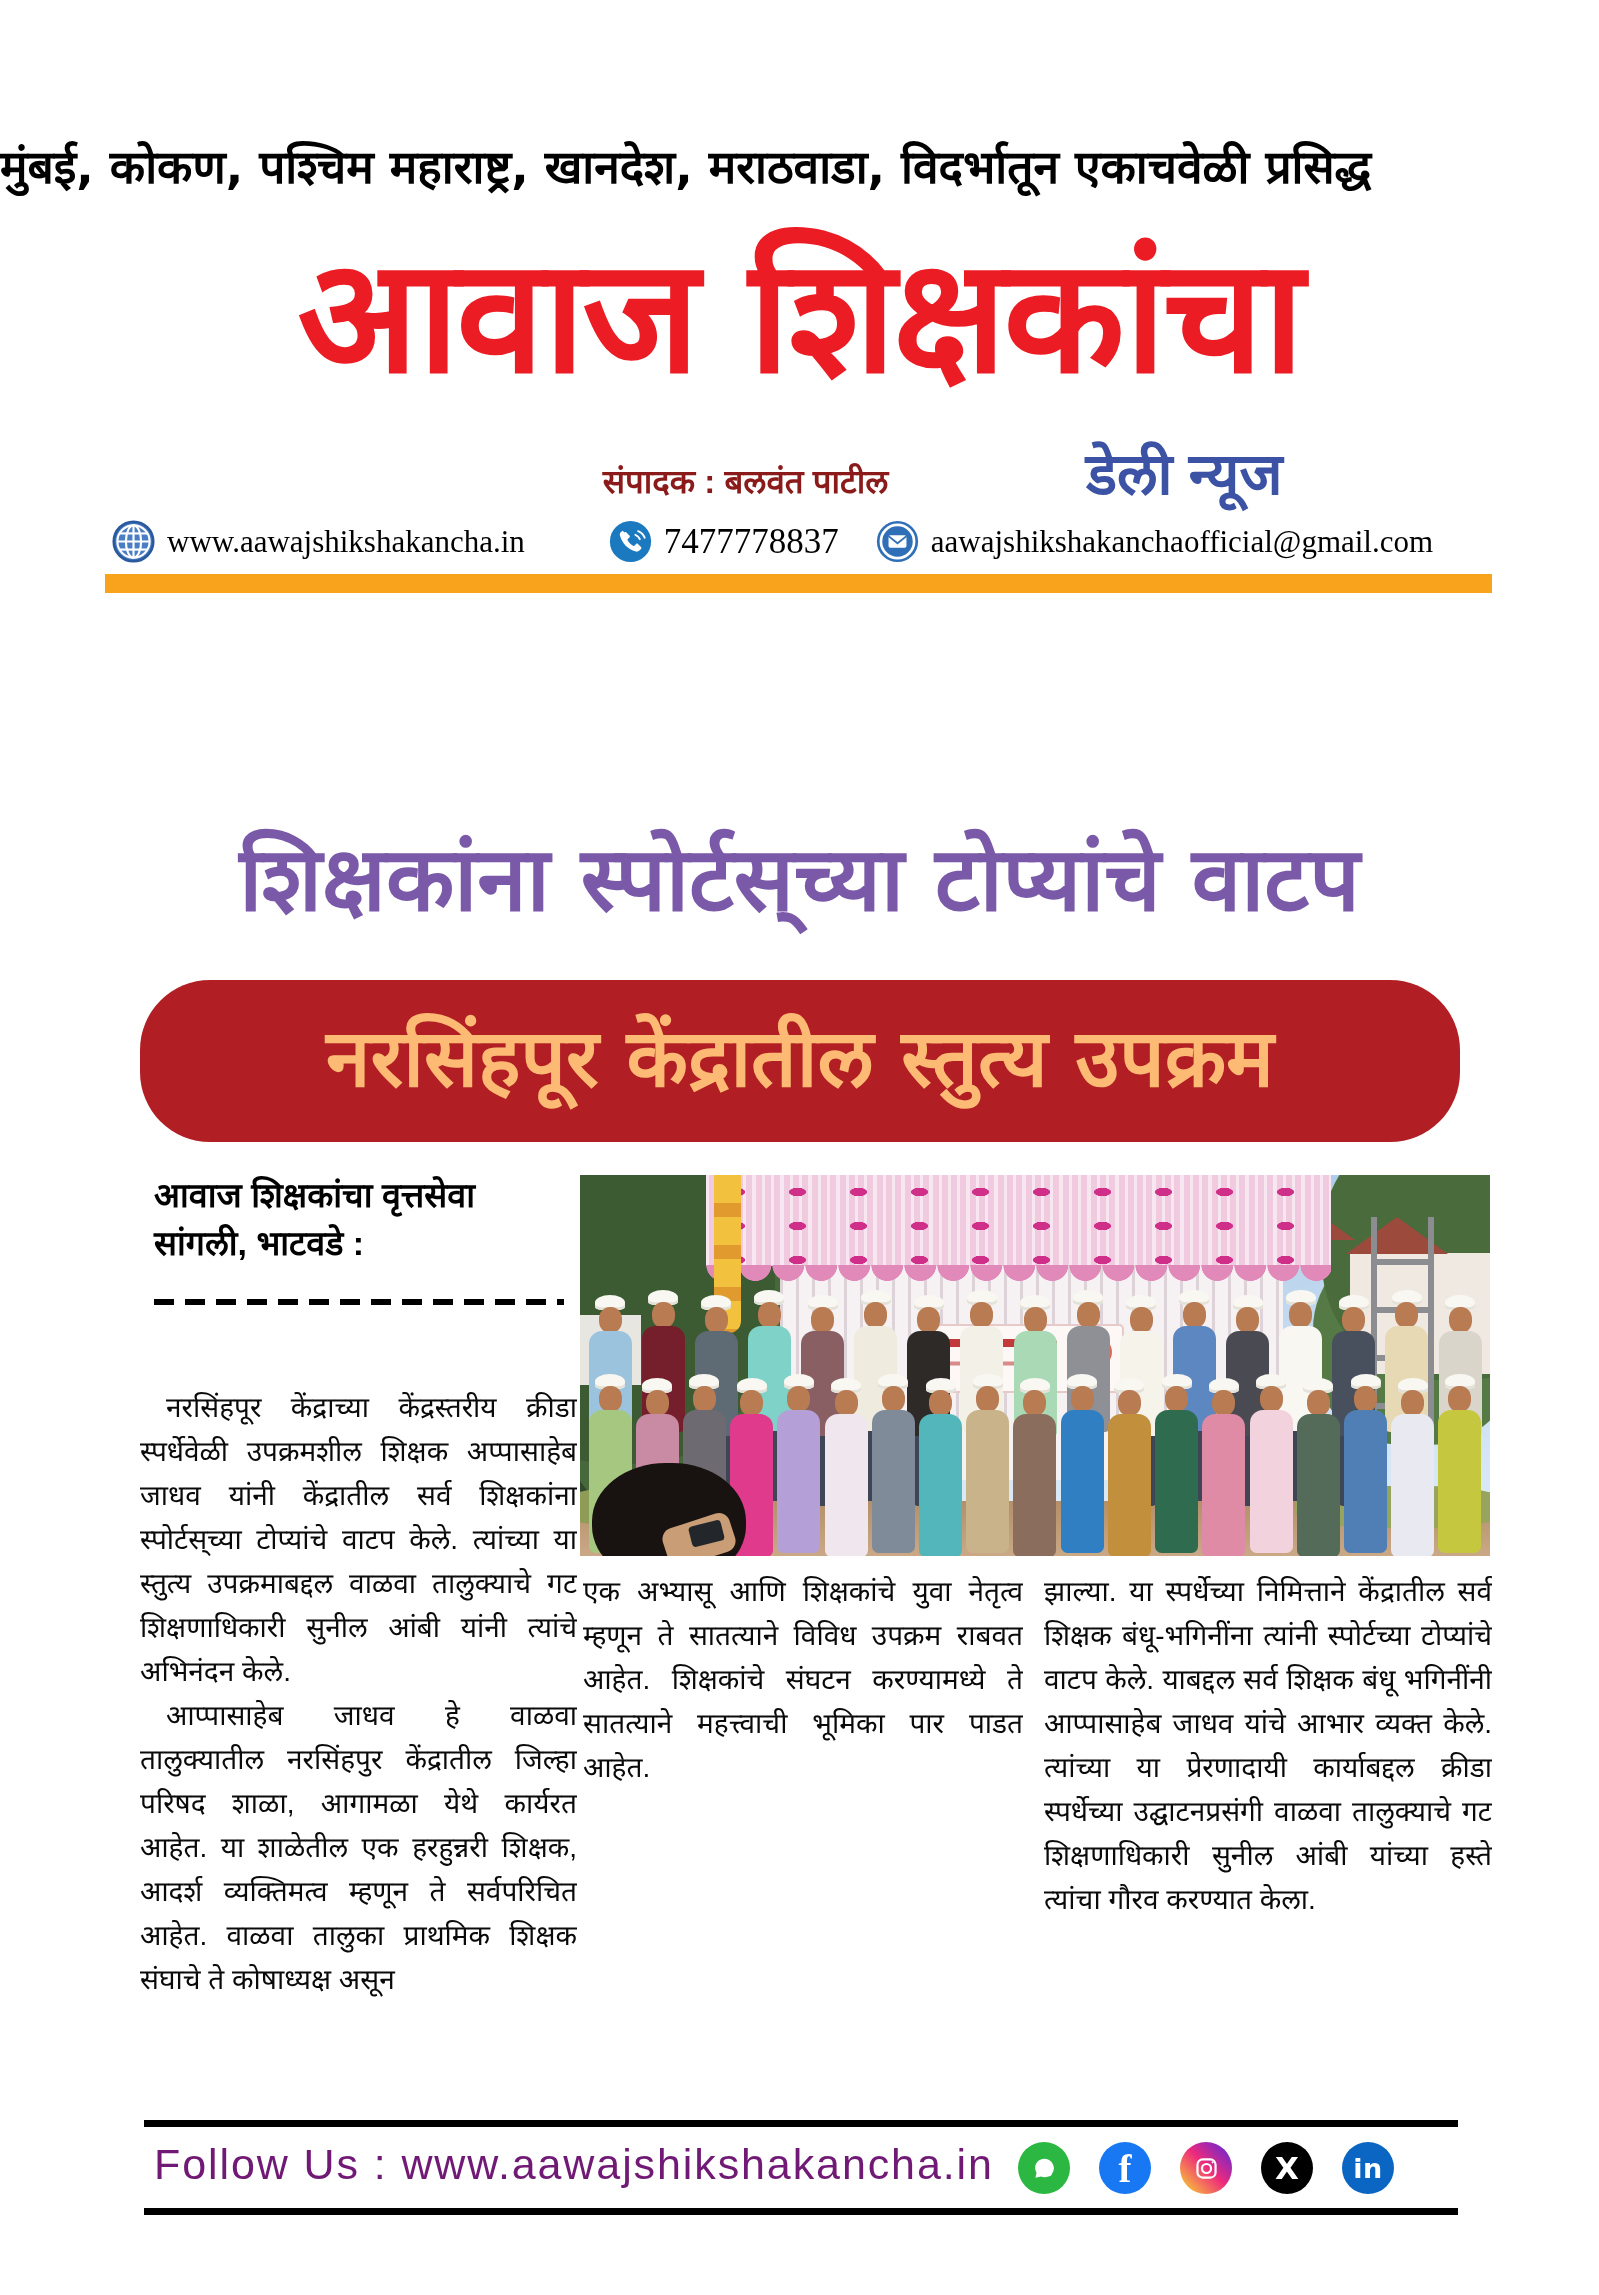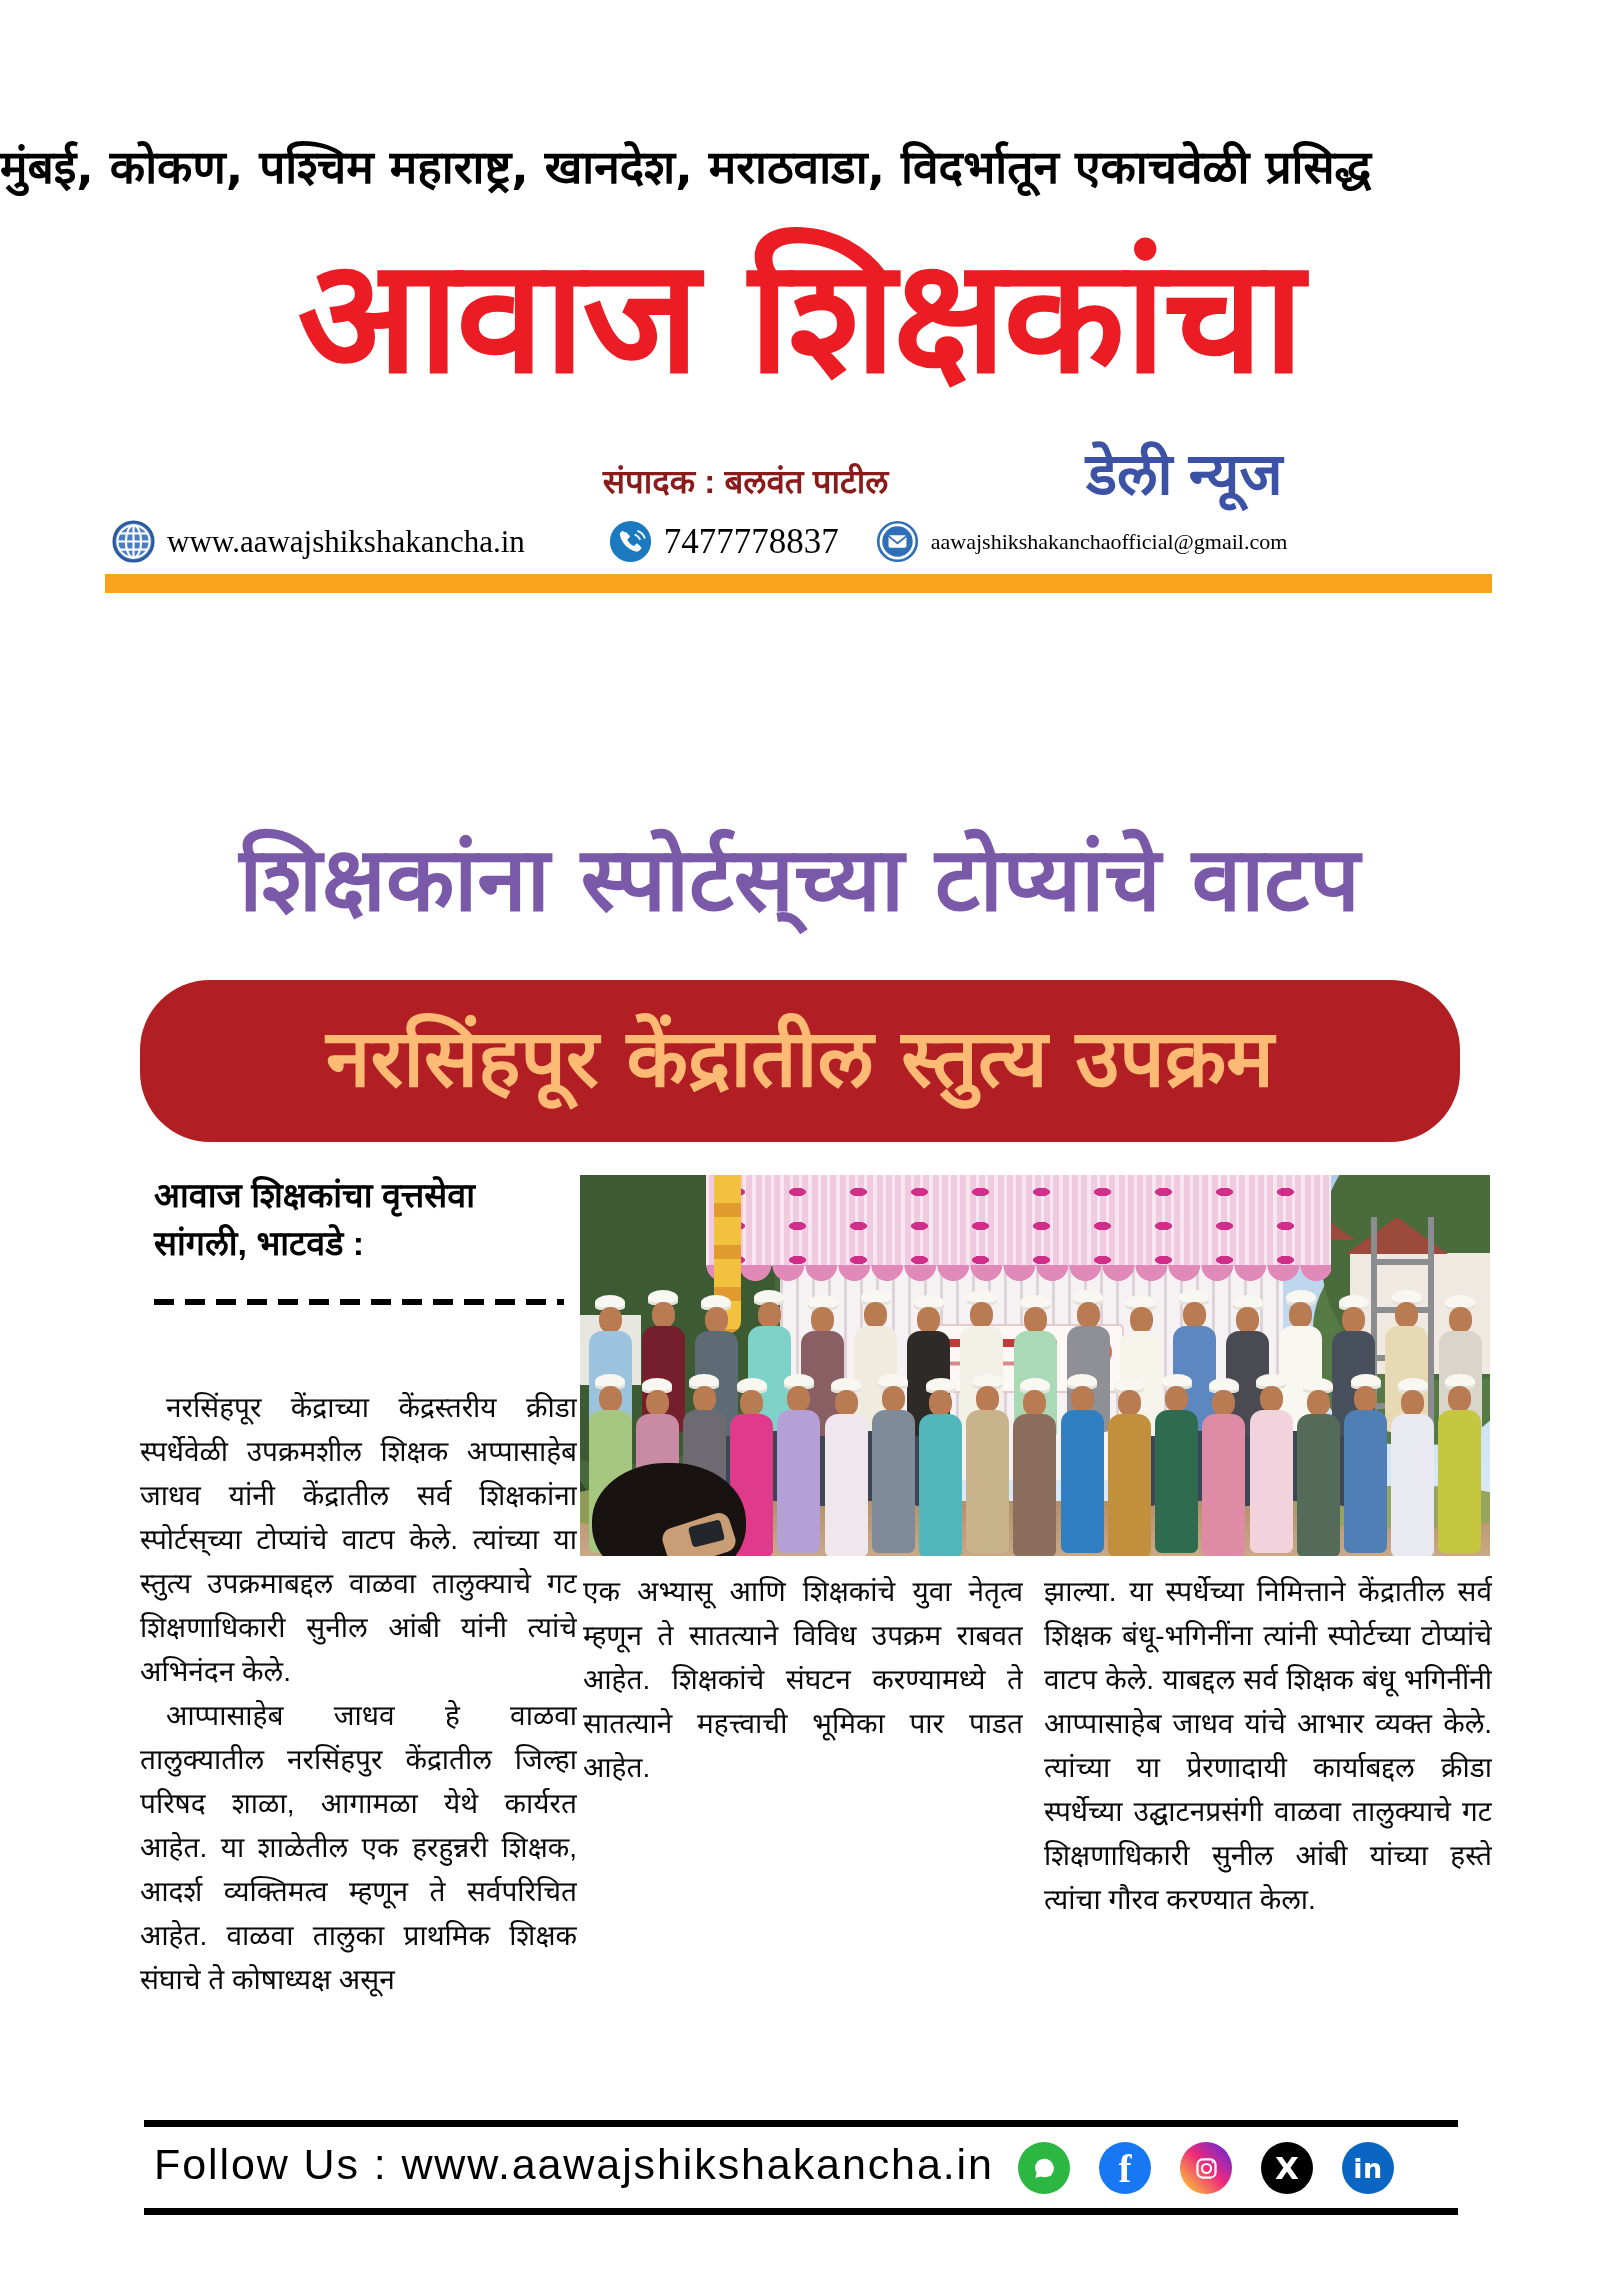--- a/index.html
+++ b/index.html
@@ -16,21 +16,21 @@
     color:var(--editor_maroon);}
   .edition{left:1086px;top:432px;font-weight:800;font-size:58px;color:var(--edition_blue);}
 
   
   .contact-row{left:112px;top:516px;width:1380px;height:51px;display:flex;align-items:center;}
   .c-item{display:flex;align-items:center;gap:12px;font-family:"Liberation Serif","DejaVu Serif",serif;
     color:#000;}
   .c-item svg{width:43px;height:43px;flex:0 0 auto;}
   .c-web{font-size:31px;}
   .c-phone{font-size:35px;margin-left:84px;}
-  .c-mail{font-size:22px;margin-left:37px;}
+  .c-mail{font-size:31px;margin-left:37px;}
 
   .orange-rule{left:105px;top:574px;width:1387px;height:18.6px;background:var(--rule_orange);}
 
   
   .headline{left:0;right:0;text-align:center;font-weight:800;color:var(--headline_purple);
     font-family:"DejaVu Sans",sans-serif;white-space:nowrap;}
   .hl1{top:652px;font-size:89px;}
   .hl2{top:815px;font-size:89px;}
   .banner{left:140px;top:980px;width:1320px;height:162px;background:var(--banner_red);
     border-radius:70px;text-align:center;}
@@ -105,21 +105,21 @@
     border-radius:48%;z-index:8;}
   .ph-hand{position:absolute;left:84px;bottom:-3.7px;width:70px;height:40px;background:#c99d76;
     border-radius:11.2px;transform:rotate(-18deg);z-index:9;}
   .ph-phone{position:absolute;left:110px;bottom:12px;width:33px;height:21.4px;background:#23262b;
     border-radius:3.7px;transform:rotate(-14deg);z-index:10;}
 
   
   .f-line{left:144px;width:1314px;height:6.5px;background:#000;}
   .f-line.top{top:2120px;}
   .f-line.bot{top:2208px;}
-  .follow{left:154px;top:2140px;font-size:43px;letter-spacing:1.9px;color:#000000;font-weight:500;}
+  .follow{left:154px;top:2140px;font-size:43px;letter-spacing:1.9px;color:#701a75;font-weight:500;}
   .social{left:1018px;top:2142px;display:flex;gap:29px;}
   .sicon{width:52px;height:52px;border-radius:50%;display:flex;align-items:center;justify-content:center;
     color:#fff;font-weight:800;font-family:"DejaVu Sans",sans-serif;}
   .sicon.whatsapp{background:var(--whatsapp_green);}
   .sicon.facebook{background:var(--facebook_blue);font-family:"Liberation Serif",serif;font-size:39px;}
   .sicon.instagram{background:linear-gradient(45deg,#f9ce34 5%,#ee2a7b 52%,#6228d7 95%);}
   .sicon.x{background:#000;font-size:31px;}
   .sicon.linkedin{background:var(--linkedin_blue);font-size:27px;letter-spacing:0.5px;}
   .sicon svg{width:31px;height:31px;}
 </style>

